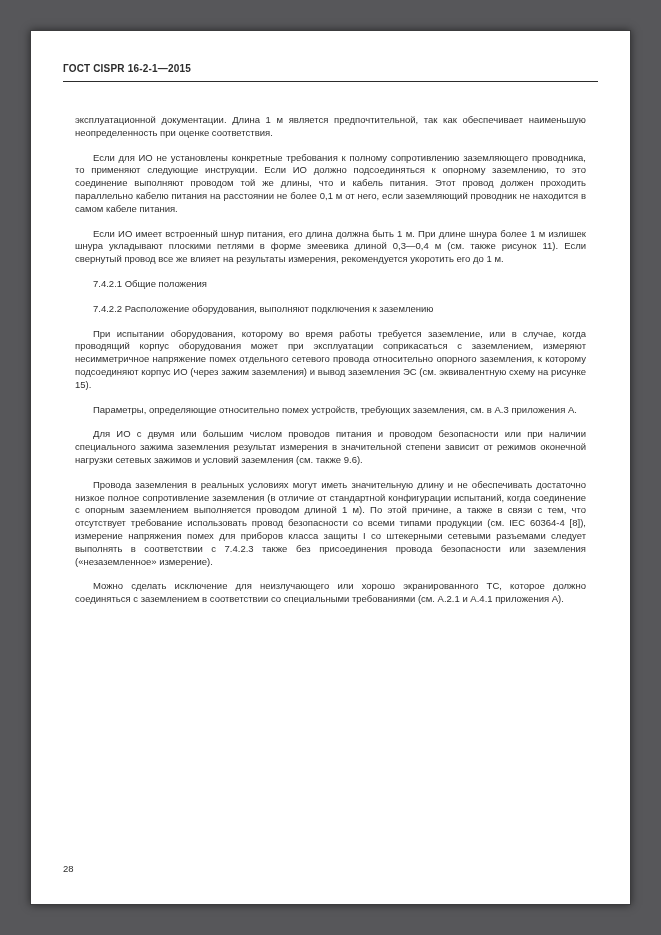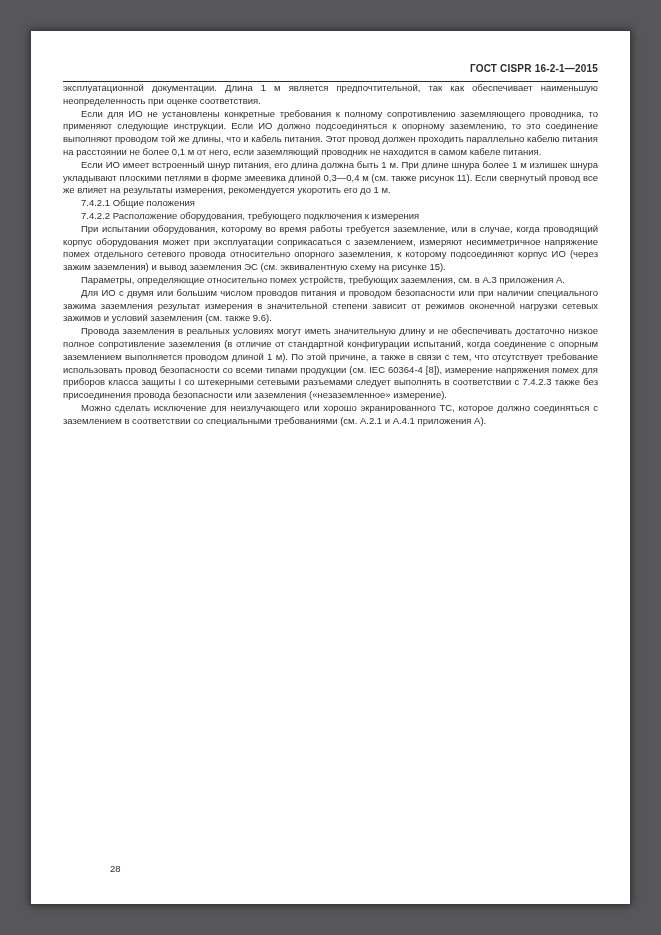--- a/index.html
+++ b/index.html
@@ -23,77 +23,75 @@
     position: relative;
     width: 100%;
     height: 100%;
     box-sizing: border-box;
     background: #ffffff;
     border: 1px solid #3c3c3e;
     box-shadow: 0 0 8px rgba(0,0,0,0.55);
     padding: 27px 32px;
   }
   .page-header {
-    margin-bottom: 0;
-    text-align: right;
+    margin-bottom: 32px;
   }
   .header-text {
     font-size: 10px;
     font-weight: bold;
     color: #2c2c2c;
     letter-spacing: 0.2px;
   }
   .header-rule {
     height: 1px;
     background: #2c2c2c;
     margin-top: 5px;
   }
   .doc-body {
     color: #2e2e2e;
     font-size: 9.5px;
     line-height: 12.8px;
     text-align: justify;
   }
   .doc-body p.para {
-    margin: 0;
+    margin: 12px;
   }
   .doc-body p.indent {
     text-indent: 18px;
   }
   .doc-body p.noindent {
     text-indent: 0;
   }
   .doc-body p.heading {
     text-indent: 18px;
     font-weight: bold;
   }
   .page-number {
     position: absolute;
     left: 32px;
     bottom: 30px;
     font-size: 9.5px;
     color: #2e2e2e;
-    margin-left: 47px;
   }
 </style>
 </head>
 <body>
 
 <div class="viewport">
   <div class="page">
     <div class="page-header">
       <span class="header-text">ГОСТ CISPR 16-2-1—2015</span>
       <div class="header-rule"></div>
     </div>
     <div class="doc-body" id="doc-body">
         <p class="para noindent">эксплуатационной документации. Длина 1 м является предпочтительной, так как обеспечивает наименьшую неопределенность при оценке соответствия.</p>
         <p class="para indent">Если для ИО не установлены конкретные требования к полному сопротивлению заземляющего проводника, то применяют следующие инструкции. Если ИО должно подсоединяться к опорному заземлению, то это соединение выполняют проводом той же длины, что и кабель питания. Этот провод должен проходить параллельно кабелю питания на расстоянии не более 0,1 м от него, если заземляющий проводник не находится в самом кабеле питания.</p>
         <p class="para indent">Если ИО имеет встроенный шнур питания, его длина должна быть 1 м. При длине шнура более 1 м излишек шнура укладывают плоскими петлями в форме змеевика длиной 0,3—0,4 м (см. также рисунок 11). Если свернутый провод все же влияет на результаты измерения, рекомендуется укоротить его до 1 м.</p>
         <p class="para indent">7.4.2.1 Общие положения</p>
-        <p class="para indent">7.4.2.2 Расположение оборудования, требующего подключения к измерения</p>
+        <p class="para indent">7.4.2.2 Расположение оборудования, выполняют подключения к заземлению</p>
         <p class="para indent">При испытании оборудования, которому во время работы требуется заземление, или в случае, когда проводящий корпус оборудования может при эксплуатации соприкасаться с заземлением, измеряют несимметричное напряжение помех отдельного сетевого провода относительно опорного заземления, к которому подсоединяют корпус ИО (через зажим заземления) и вывод заземления ЭС (см. эквивалентную схему на рисунке 15).</p>
         <p class="para indent">Параметры, определяющие относительно помех устройств, требующих заземления, см. в А.3 приложения А.</p>
         <p class="para indent">Для ИО с двумя или большим числом проводов питания и проводом безопасности или при наличии специального зажима заземления результат измерения в значительной степени зависит от режимов оконечной нагрузки сетевых зажимов и условий заземления (см. также 9.6).</p>
         <p class="para indent">Провода заземления в реальных условиях могут иметь значительную длину и не обеспечивать достаточно низкое полное сопротивление заземления (в отличие от стандартной конфигурации испытаний, когда соединение с опорным заземлением выполняется проводом длиной 1 м). По этой причине, а также в связи с тем, что отсутствует требование использовать провод безопасности со всеми типами продукции (см. IEC 60364-4 [8]), измерение напряжения помех для приборов класса защиты I со штекерными сетевыми разъемами следует выполнять в соответствии с 7.4.2.3 также без присоединения провода безопасности или заземления («незаземленное» измерение).</p>
         <p class="para indent">Можно сделать исключение для неизлучающего или хорошо экранированного ТС, которое должно соединяться с заземлением в соответствии со специальными требованиями (см. А.2.1 и А.4.1 приложения А).</p>
       </div>
     <div class="page-number">28</div>
   </div>
 </div>
 

